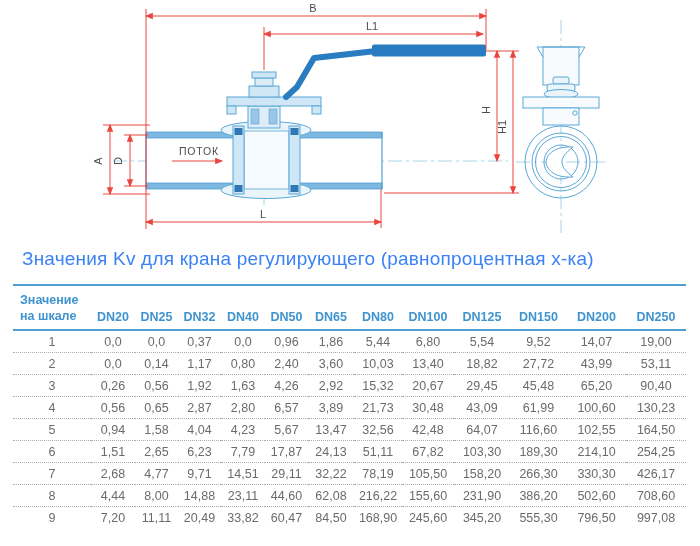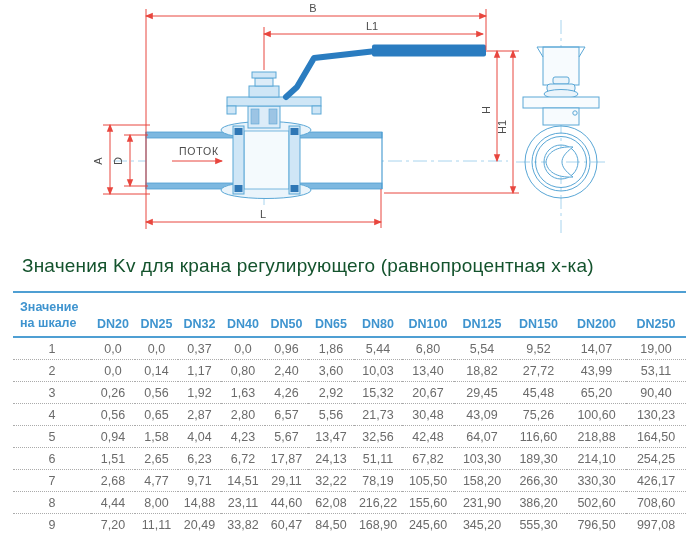--- a/index.html
+++ b/index.html
@@ -1,18 +1,18 @@
 <!DOCTYPE html>
 <html><head>
 <meta charset="utf-8">
 <style>
   html,body{margin:0;padding:0;background:#ffffff;}
   body{width:700px;height:546px;overflow:hidden;font-family:"Liberation Sans",sans-serif;}
   .drawing{display:block;}
-  .page-title{margin:12px 0 0 22px;font-size:19px;font-weight:300;color:#14532d;letter-spacing:.2px;}
+  .page-title{margin:5px 0 0 22px;font-size:19px;font-weight:300;color:#3b82f6;letter-spacing:.2px;}
   table.kv{border-collapse:collapse;margin:14px 0 0 13px;width:673px;table-layout:fixed;
            border-top:2px solid #4f9fd3;}
   table.kv th{color:#3f94cf;font-size:12.5px;font-weight:bold;padding:12px 0 5px 0;vertical-align:bottom;
               border-bottom:2px solid #4f9fd3;text-align:center;}
   table.kv th.scale-col{text-align:left;padding-left:7px;line-height:1.25;padding-top:7px;}
   table.kv td{color:#6b6b6b;font-size:12.5px;text-align:center;height:21px;padding:0;}
   table.kv tbody tr + tr td{border-top:1px dotted #ababab;}
   .dimtext{font-size:11px;fill:#4d4d4d;font-family:"Liberation Sans",sans-serif;}
   .flowtext{font-size:10.5px;fill:#4d4d4d;letter-spacing:.8px;font-family:"Liberation Sans",sans-serif;}
 </style>
@@ -216,49 +216,49 @@
         <td>65,20</td>
         <td>90,40</td>
       </tr>
       <tr>
         <td>4</td>
         <td>0,56</td>
         <td>0,65</td>
         <td>2,87</td>
         <td>2,80</td>
         <td>6,57</td>
-        <td>5,56</td>
+        <td>3,89</td>
         <td>21,73</td>
         <td>30,48</td>
         <td>43,09</td>
-        <td>75,26</td>
+        <td>61,99</td>
         <td>100,60</td>
         <td>130,23</td>
       </tr>
       <tr>
         <td>5</td>
         <td>0,94</td>
         <td>1,58</td>
         <td>4,04</td>
         <td>4,23</td>
         <td>5,67</td>
         <td>13,47</td>
         <td>32,56</td>
         <td>42,48</td>
         <td>64,07</td>
         <td>116,60</td>
-        <td>218,88</td>
+        <td>102,55</td>
         <td>164,50</td>
       </tr>
       <tr>
         <td>6</td>
         <td>1,51</td>
         <td>2,65</td>
         <td>6,23</td>
-        <td>6,72</td>
+        <td>7,79</td>
         <td>17,87</td>
         <td>24,13</td>
         <td>51,11</td>
         <td>67,82</td>
         <td>103,30</td>
         <td>189,30</td>
         <td>214,10</td>
         <td>254,25</td>
       </tr>
       <tr>

